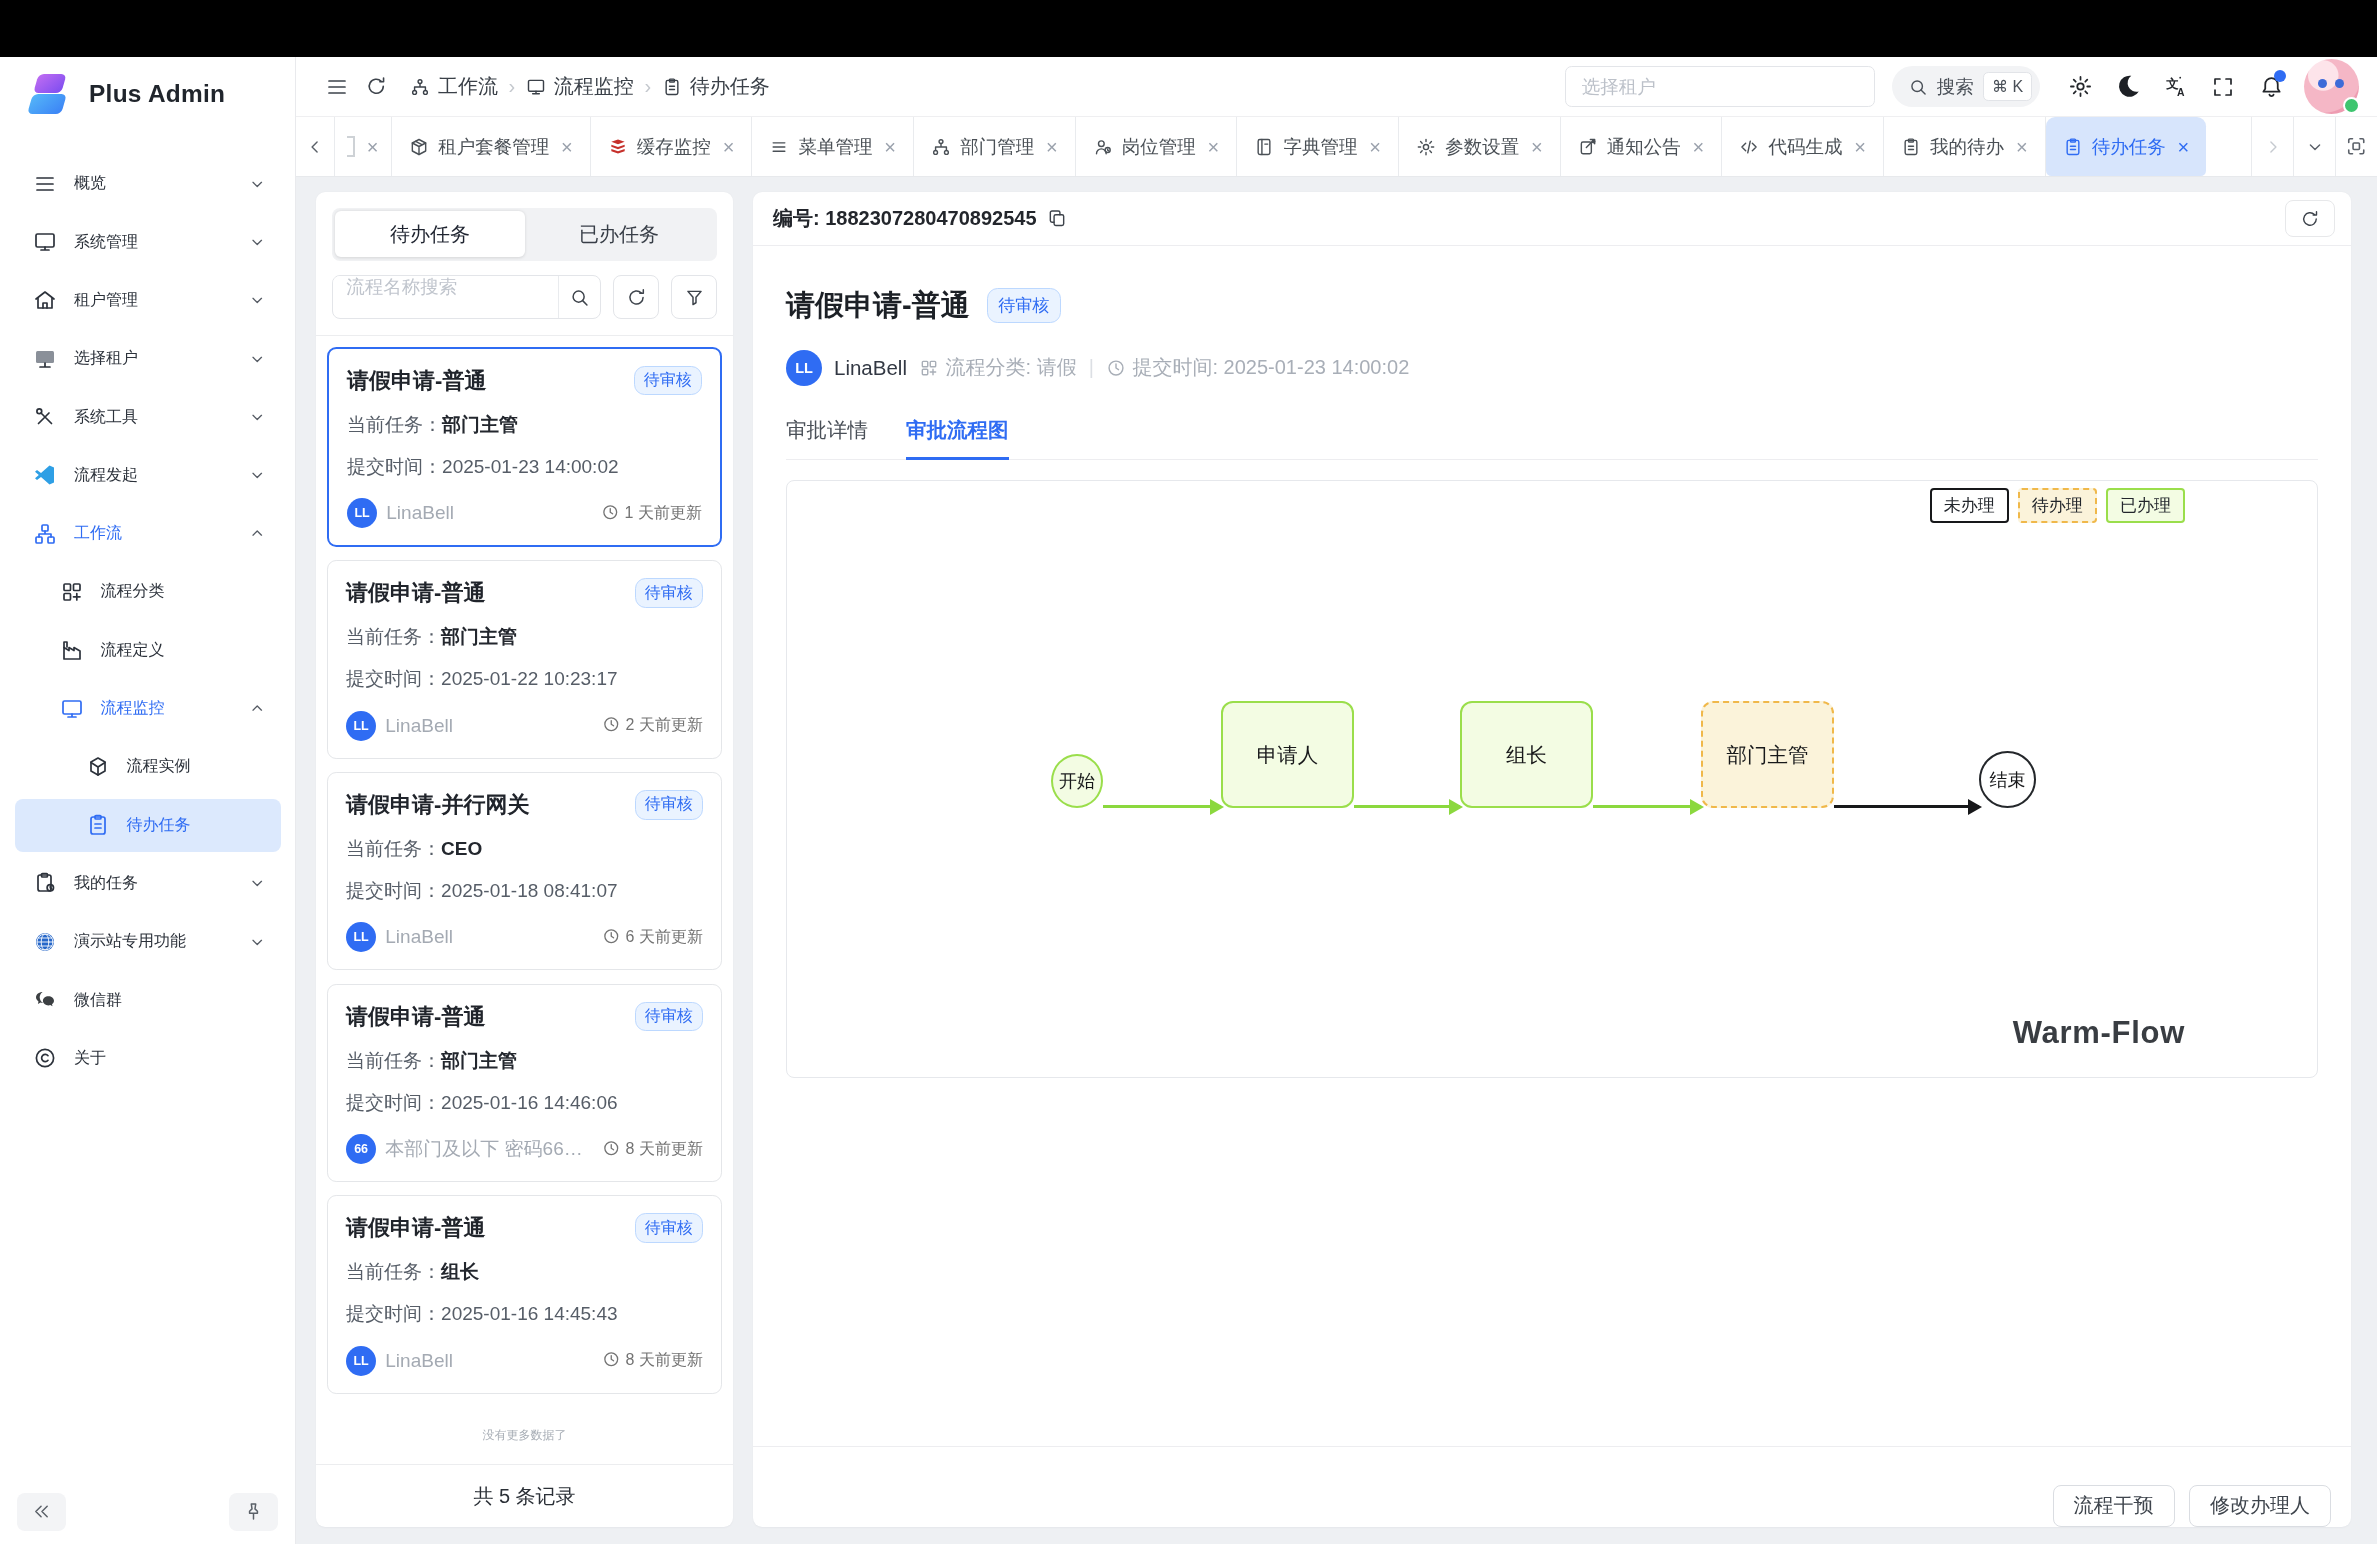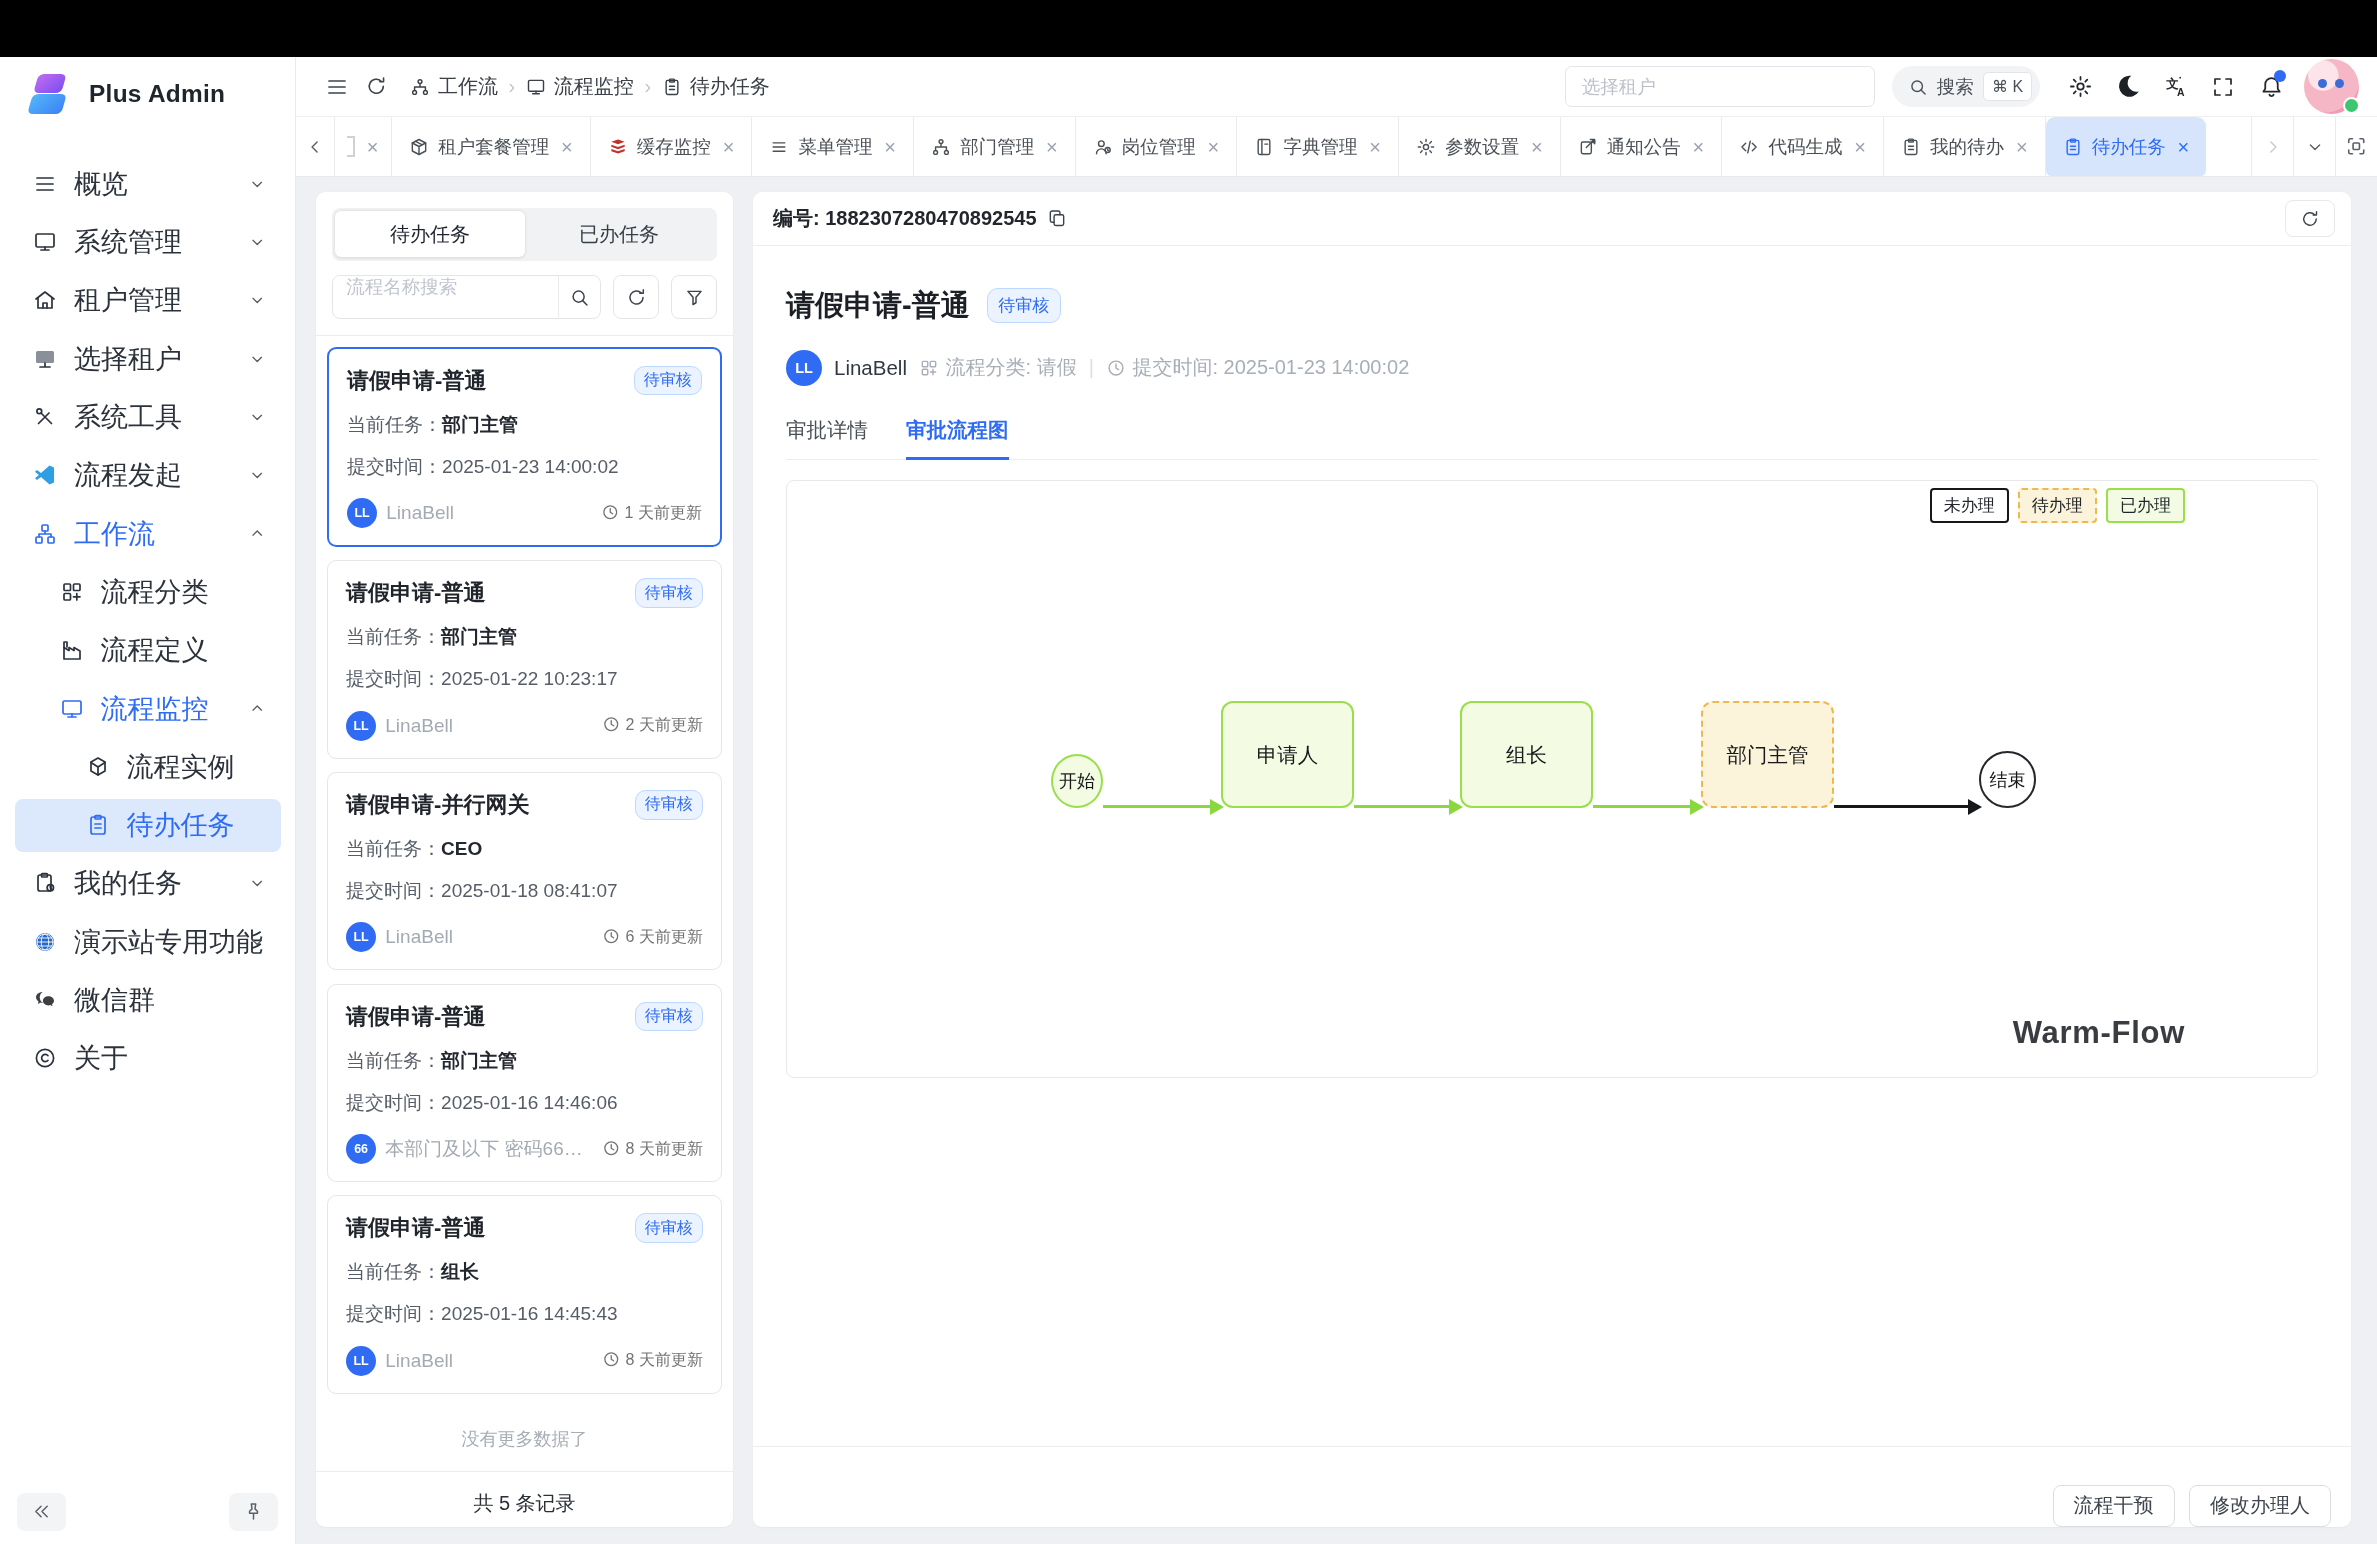--- a/index.html
+++ b/index.html
@@ -14,21 +14,21 @@
   .sidebar{width:296px;flex:none;background:#fff;border-right:0.7px solid #e9eaed;position:relative}
   .logo{height:74px;display:flex;align-items:center;padding-left:29px;gap:16px}
   .mark{position:relative;width:44px;height:40px;flex:none}
   .mark .m1{position:absolute;left:6.6px;top:0;width:28px;height:18.5px;border-radius:5.3px;
     background:linear-gradient(135deg,#c06df2,#7d4df0);transform:skewX(-16deg)}
   .mark .m2{position:absolute;left:1.3px;bottom:0;width:34px;height:20px;border-radius:5.3px;
     background:linear-gradient(135deg,#55b7f8,#3b82f6);transform:skewX(-16deg)}
   .logo-text{font-size:24.4px;font-weight:700;color:#20252c;letter-spacing:0.3px}
   .menu{padding-top:26.4px}
   .mi{height:53px;margin:0 14.5px 5.3px;display:flex;align-items:center;border-radius:8px;
-    font-size:27px;color:#2c323b;cursor:pointer;position:relative}
+    font-size:16px;color:#2c323b;cursor:pointer;position:relative}
   .mi .mic{margin-right:17px;display:flex}
   .mi .mic .ic{width:24px;height:24px}
   .mi .mchev{position:absolute;right:14.5px;display:flex}
   .mi .mchev .ic{width:20px;height:20px;color:#555b64}
   .mi.lvl1{padding-left:18.5px}
   .mi.lvl2{padding-left:45px}
   .mi.lvl3{padding-left:71px}
   .mi.parent-active{color:#2f6cf3}
   .mi.parent-active .mchev{color:#2f6cf3}
   .mi.selected{background:#dce9fd;color:#2f6cf3}
@@ -109,21 +109,21 @@
   .badge{font-size:16px;color:#2f6cf3;background:#eaf3ff;border:1.3px solid #bcd8ff;border-radius:10.6px;
     padding:3.3px 9.2px;white-space:nowrap;flex:none}
   .card-row{margin-top:16px;font-size:19px;color:#565d67}
   .card-row b{color:#23272e;font-weight:700}
   .card-foot{margin-top:18.5px;display:flex;align-items:center}
   .cavatar{width:30px;height:30px;border-radius:50%;background:#2f6cf3;color:#fff;font-size:12.5px;font-weight:700;
     display:flex;align-items:center;justify-content:center;flex:none}
   .cname{margin-left:9.2px;font-size:19px;color:#a4aab3;overflow:hidden;text-overflow:ellipsis;white-space:nowrap;max-width:198px}
   .cupdated{margin-left:auto;display:flex;align-items:flex-start;gap:5.3px;font-size:16px;color:#737373;flex:none}
   .cupdated .ic{width:18.5px;height:18.5px}
-  .no-more{text-align:center;color:#a7adb5;font-size:18px;padding:20px 0}
+  .no-more{text-align:center;color:#a7adb5;font-size:12px;padding:20px 0}
   .panel-foot{margin-top:auto;border-top:0.7px solid #ecedef;height:63px;display:flex;align-items:center;
     justify-content:center;font-size:20px;font-weight:400;color:#2a2f36;flex:none}
   
   .detail-panel{left:457px;top:14.5px;width:1598px;height:1335px;display:flex;flex-direction:column}
   .serial-bar{height:54px;border-bottom:0.7px solid #ededf0;display:flex;align-items:center;padding:0 20px;flex:none;position:relative}
   .serial{font-size:20px;font-weight:700;color:#23262c}
   .copy-btn{border:none;background:none;color:#3d434b;margin-left:10.6px;cursor:pointer;display:flex}
   .copy-btn .ic{width:20px;height:20px}
   .refresh-btn{position:absolute;right:16px;top:8.6px;width:50px;height:37px;border:1.3px solid #e7e8ea;border-radius:8px;
     background:#fff;display:flex;align-items:center;justify-content:center;color:#3d434b;cursor:pointer}

